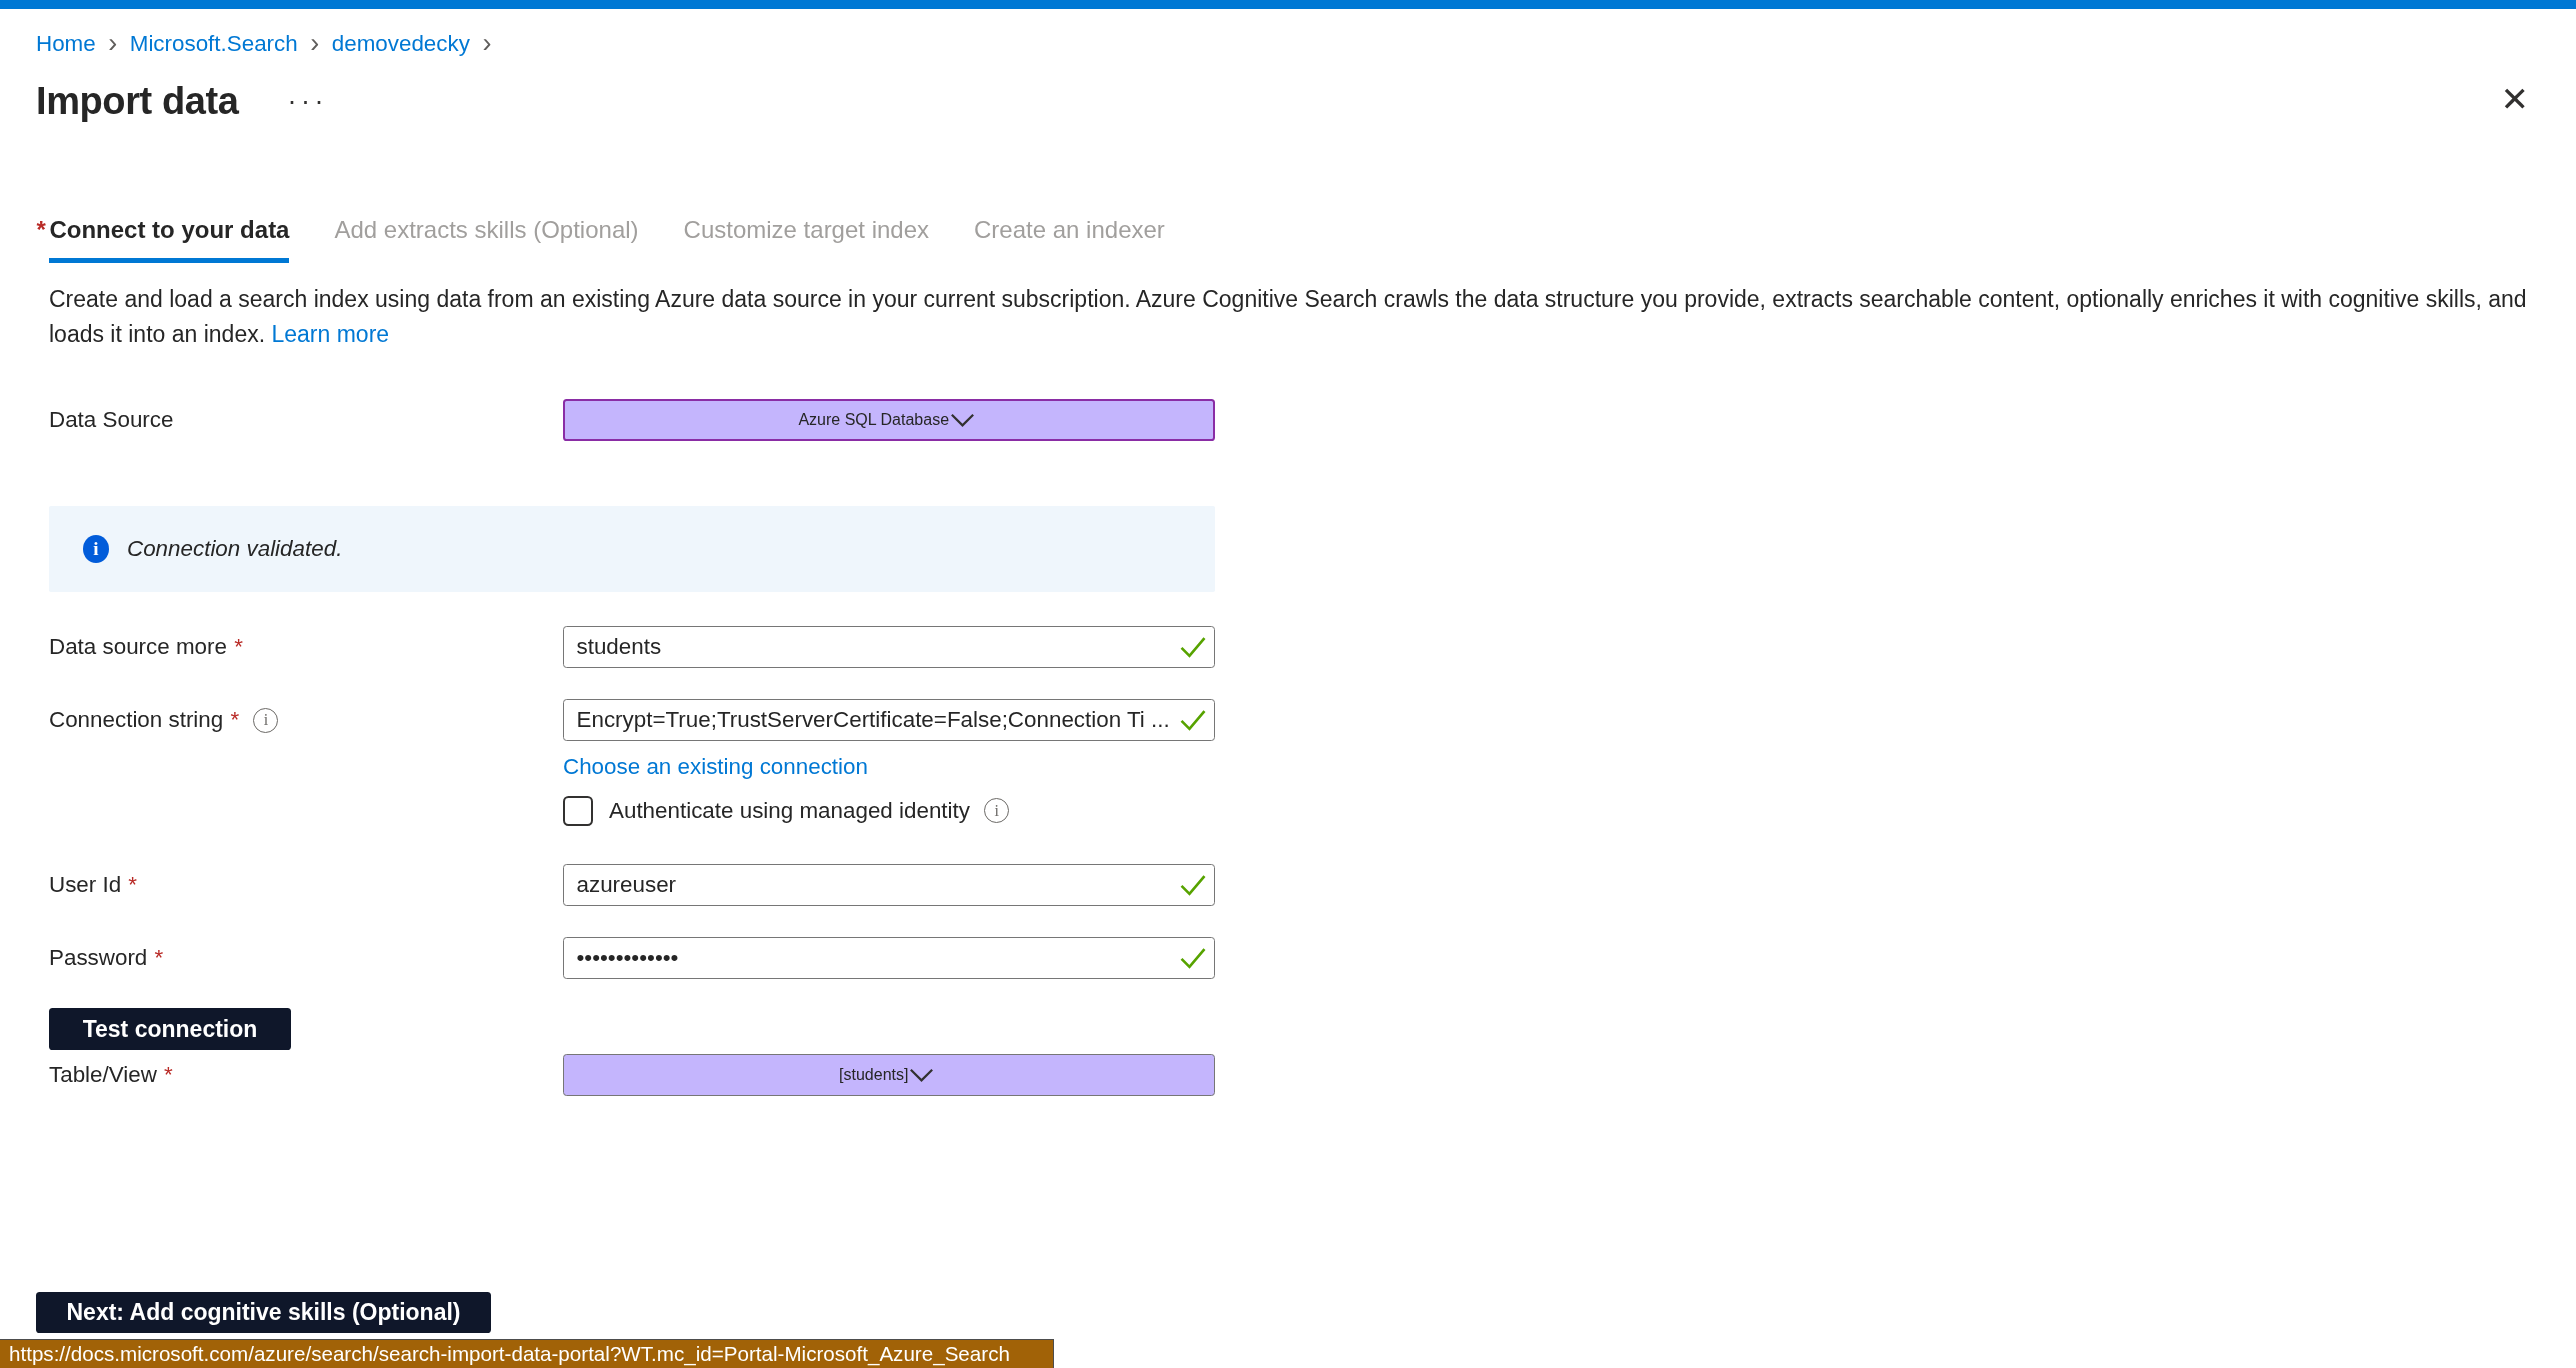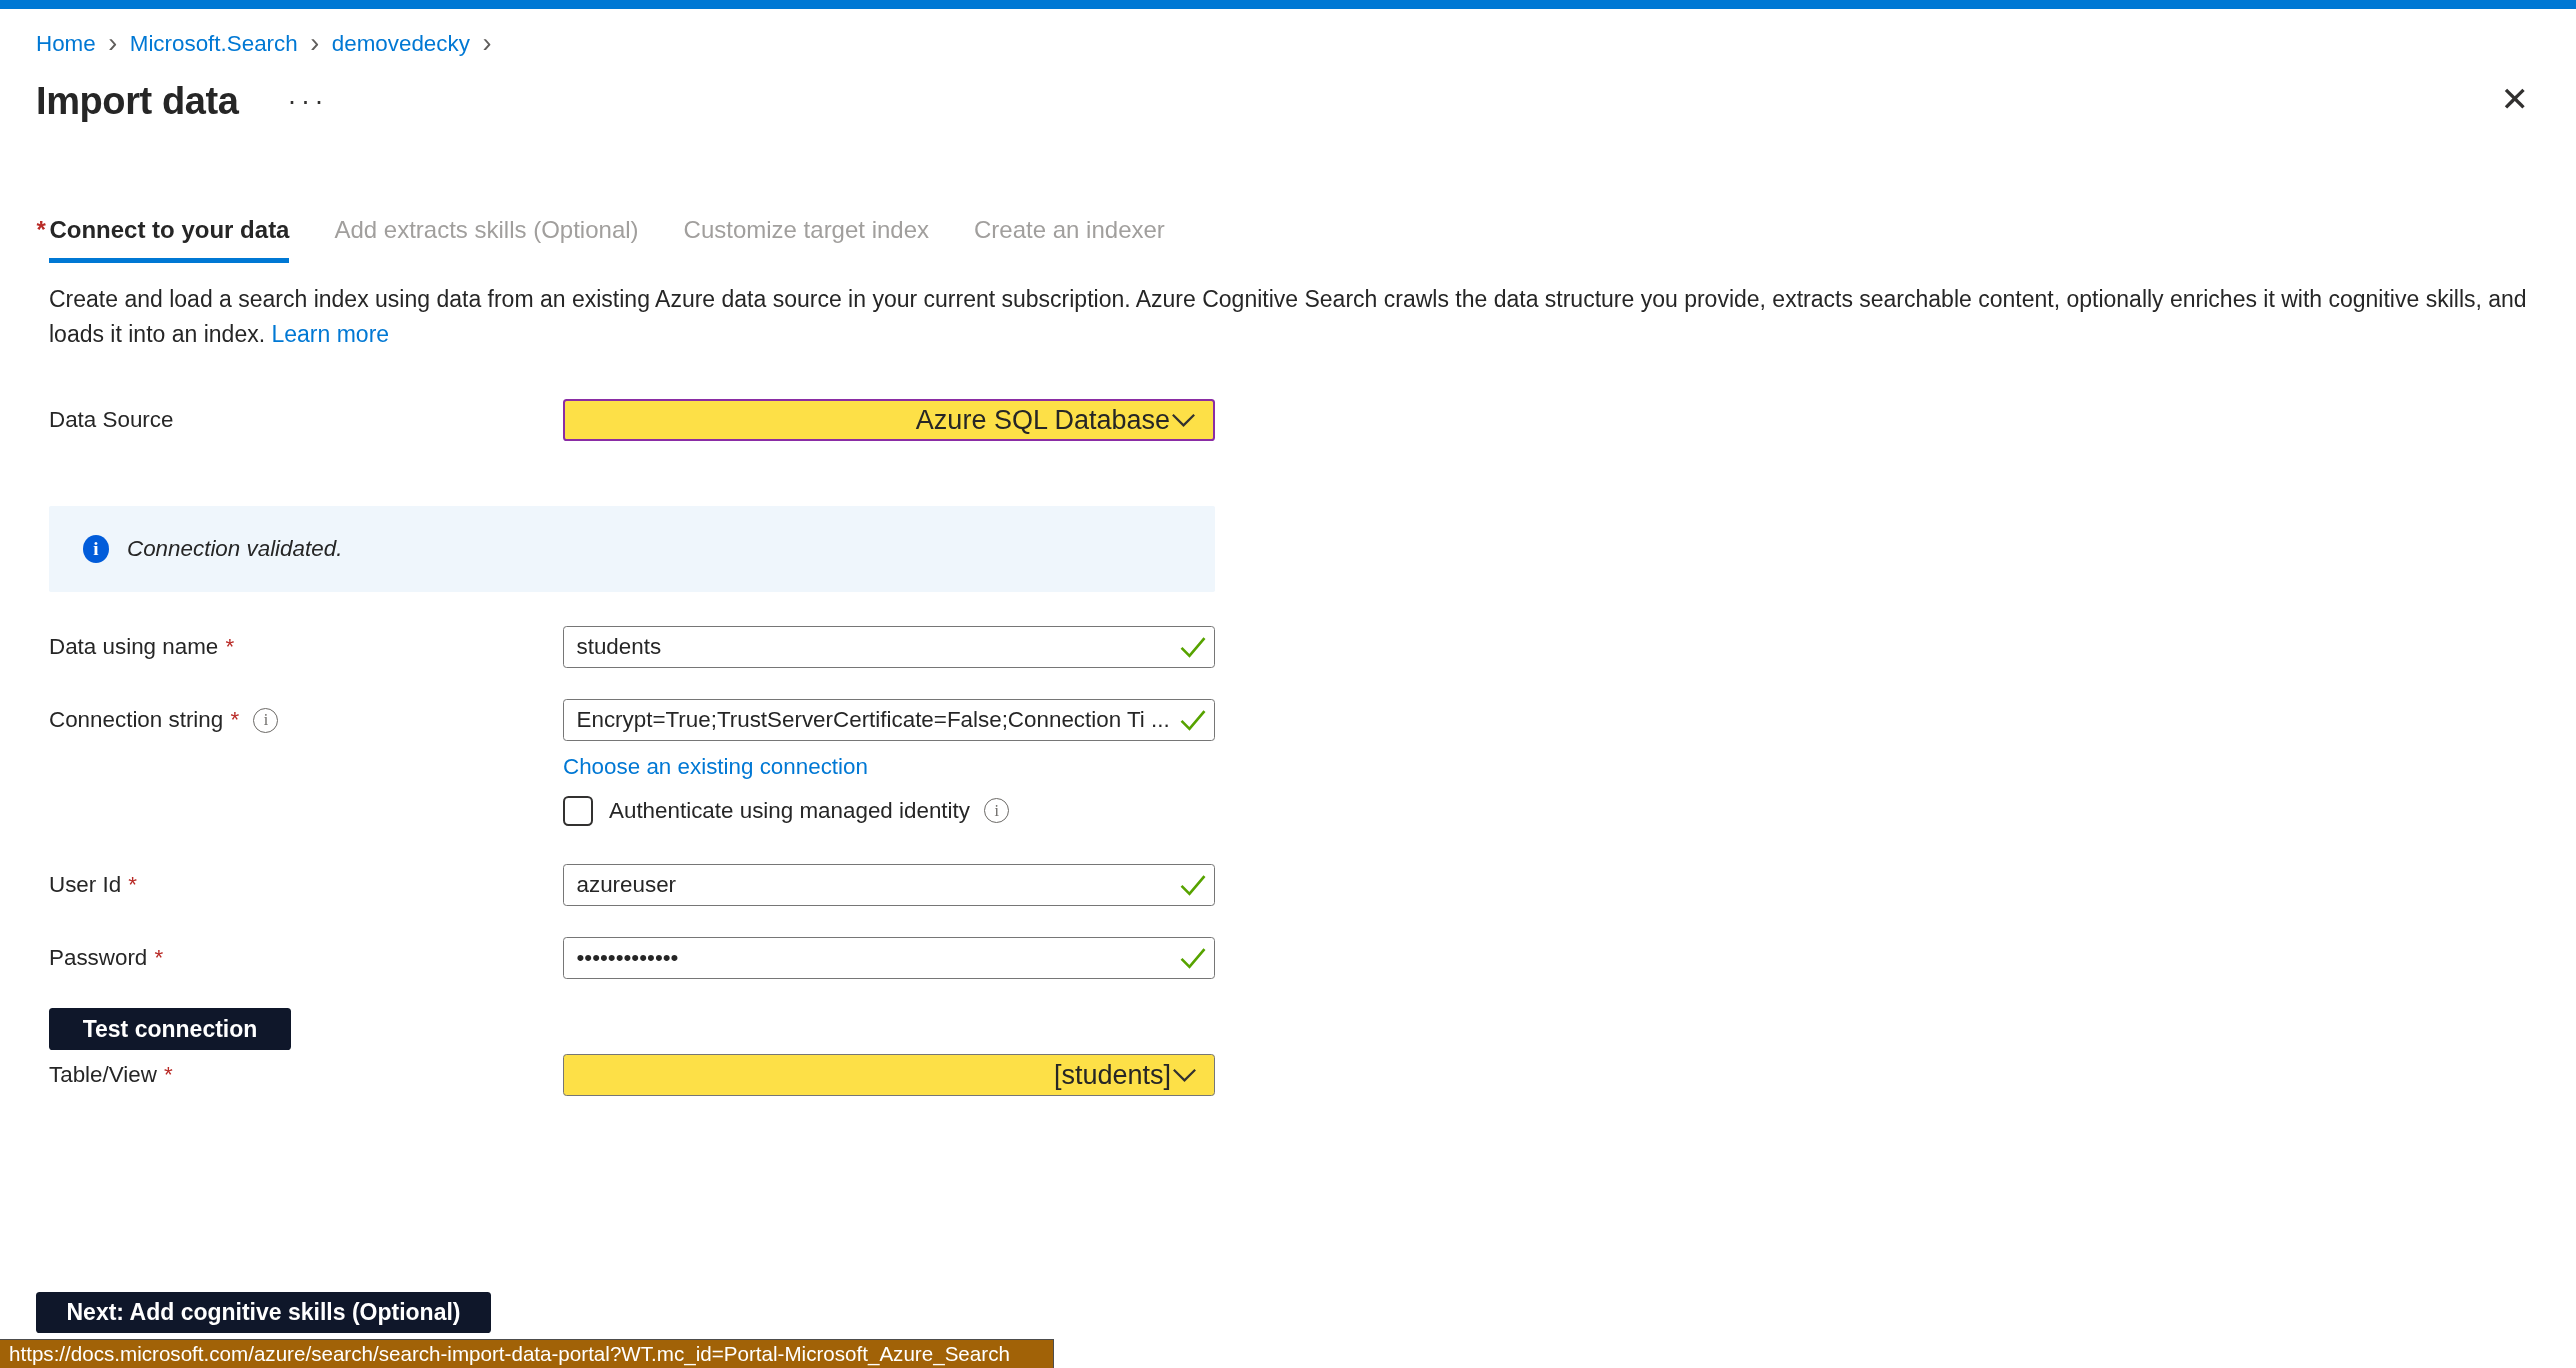--- a/index.html
+++ b/index.html
@@ -30,23 +30,23 @@
   .form-row { display:flex; align-items:center; position:relative; }
   .label-cell { width:514px; flex:none; font-size:22.4px; color:#262626; display:flex; align-items:center; }
   .req-mark { color:#b92b27; margin-left:7.2px; font-size:22.4px; }
 
   .field-cell { position:relative; width:652px; }
   input.text-input { width:652px; height:42px; border:1.8px solid #767676; border-radius:3.6px;
     font-size:22.4px; font-family:"Liberation Sans",sans-serif; color:#262626; padding:0 45px 0 12.5px;
     outline:none; background:#fff; }
   .valid-check { position:absolute; right:7.2px; top:50%; transform:translateY(-50%); }
 
-  .combobox { width:652px; height:42px; border:1.8px solid #767676; border-radius:3.6px; background:#fde047;
-    display:flex; align-items:center; justify-content:flex-end; padding:0 16px 0 12.5px;
-    font-size:27px; color:#262626; cursor:pointer; }
+  .combobox { width:652px; height:42px; border:1.8px solid #767676; border-radius:3.6px; background:#c4b5fd;
+    display:flex; align-items:center; justify-content:center; padding:0 16px 0 12.5px;
+    font-size:16px; color:#262626; cursor:pointer; }
   .combobox.purple { border:2.7px solid #8A2DA5; }
 
   .banner { margin-top:65px; width:1166px; height:86px; background:#EFF6FC; border-radius:1.8px;
     display:flex; align-items:center; padding-left:34px; }
   .info-badge { width:26px; height:28px; border-radius:50%; background:#015CDA; color:#fff;
     display:flex; align-items:center; justify-content:center; font-size:19px; font-weight:700;
     font-family:"Liberation Serif", serif; flex:none; }
   .banner-text { margin-left:18px; font-size:22.4px; color:#262626;font-style:italic; }
 
   .info-icon { width:25px; height:25px; border-radius:50%; border:1.8px solid #6b6966; color:#6b6966;
@@ -131,21 +131,21 @@
     </div>
   </div>
 
   <div class="banner">
     <div class="info-badge">i</div>
     <div class="banner-text">Connection validated.</div>
   </div>
 
   <div class="form-row mt-name">
     <div class="label-cell">
-      <span>Data using name</span>
+      <span>Data source more</span>
       <span class="req-mark">*</span>
     </div>
     <div class="field-cell">
       <input class="text-input" type="text" value="students" style="">
       <svg class="valid-check" width="30" height="25" viewBox="0 0 34 28">
         <polyline points="4,15 13,24 30,4" fill="none" stroke="#57A300" stroke-width="3"></polyline>
       </svg>
     </div>
   </div>
 

